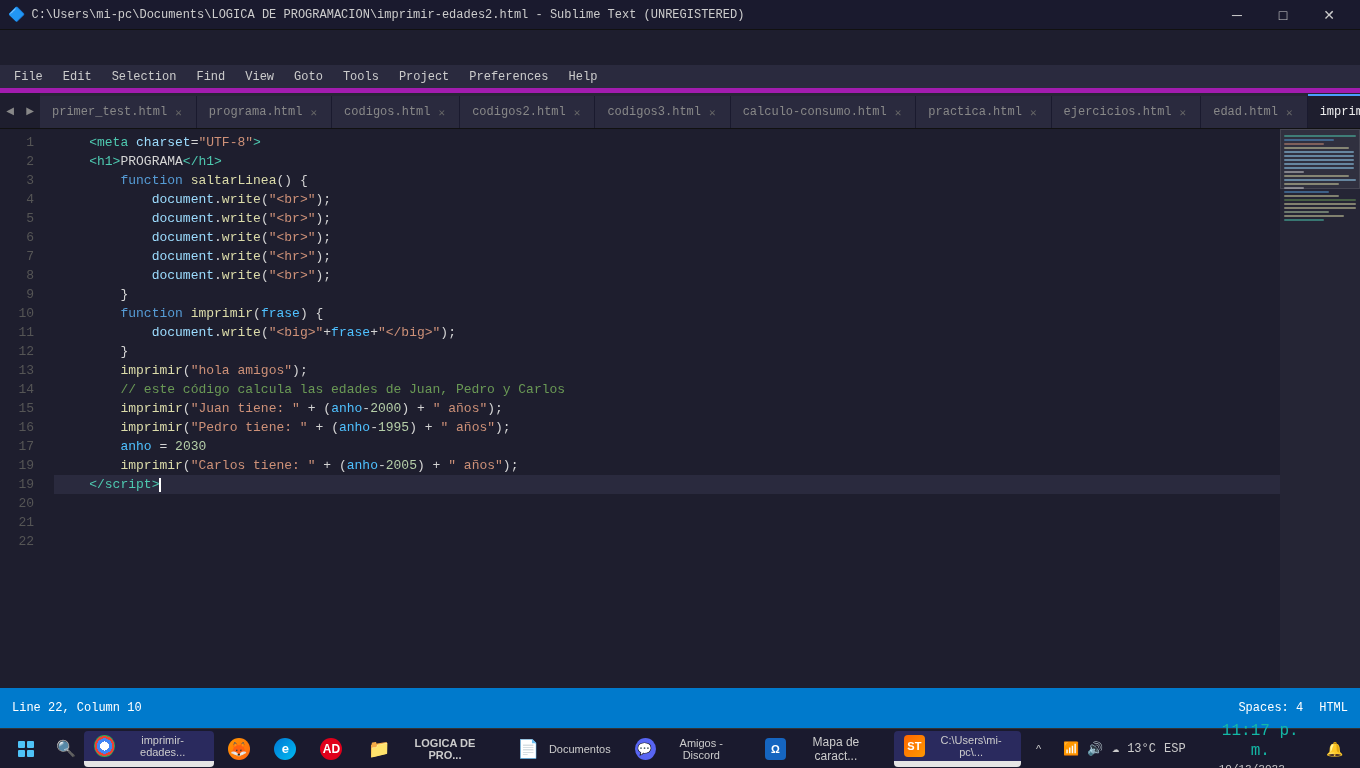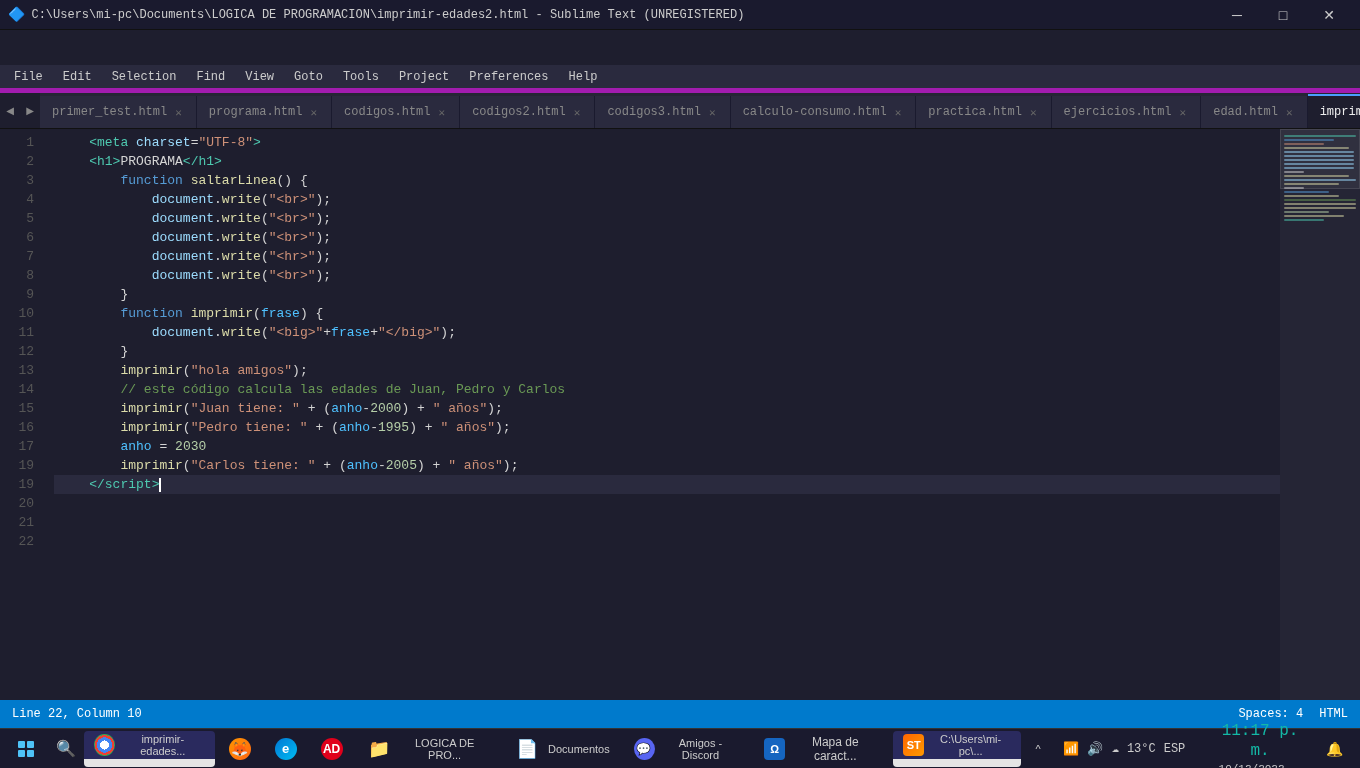--- a/index.html
+++ b/index.html
@@ -114,21 +114,21 @@
     .plain { color: #d4d4d4; } 
     .prop { color: #9cdcfe; } 
     .method { color: #dcdcaa; } 
     .punc { color: #d4d4d4; }
     .var2 { color: #4fc1ff; }
     .cursor { background: #fff; width: 2px; display: inline-block; height: 14px; vertical-align: middle; }
 
     
     #status-bar {
       background: #007acc;
-      height: 28px;
+      height: 40px;
       display: flex;
       align-items: center;
       justify-content: space-between;
       padding: 0 12px;
       font-size: 12px;
       color: #fff;
       position: fixed;
       bottom: 40px;
       left: 0; right: 0;
     }
@@ -150,21 +150,21 @@
     #taskbar-left { display: flex; align-items: center; gap: 4px; }
     #taskbar-center { display: flex; align-items: center; gap: 4px; }
     #taskbar-right { display: flex; align-items: center; gap: 8px; font-size: 12px; color: #ccc; }
 
     .taskbar-btn {
       height: 36px; padding: 0 10px;
       background: transparent; border: none; color: #ccc;
       cursor: pointer; display: flex; align-items: center; gap: 6px;
       font-size: 12px; border-radius: 4px;
     }
-    .taskbar-btn.active { background: #2a2a5e; border-bottom: 8px solid #e5e5e5; }
+    .taskbar-btn.active { background: #2a2a5e; border-bottom: 6px solid #e5e5e5; }
 
     .win-btn { width: 36px; height: 36px; background: transparent; border: none; cursor: pointer; display: flex; align-items: center; justify-content: center; border-radius: 4px; }
 
     
     .win-logo { display: grid; grid-template-columns: 1fr 1fr; gap: 2px; width: 16px; height: 16px; }
     .win-logo div { background: #4fc3f7; border-radius: 1px; }
 
     
     .app-icon { width: 28px; height: 28px; border-radius: 4px; display: flex; align-items: center; justify-content: center; font-size: 16px; }
 
@@ -386,21 +386,21 @@
     <button class="taskbar-btn">
       <div class="app-icon" style="background: linear-gradient(135deg, #0078d4, #00bcf2); border-radius:50%; width:22px; height:22px; font-size:13px; display:flex; align-items:center; justify-content:center; color:#fff; font-weight:bold;">e</div>
     </button>
 
     <button class="taskbar-btn">
       <div class="app-icon" style="background: #e0001b; border-radius:50%; width:22px; height:22px; font-size:12px; display:flex; align-items:center; justify-content:center; color:#fff; font-weight:bold;">AD</div>
     </button>
 
     <button class="taskbar-btn">
       <div class="app-icon" style="font-size:18px;">📁</div>
-      <span style="font-size:11px;">LOGICA DE PRO...</span>
+      <span style="font-size:11px;font-weight:bold;">LOGICA DE PRO...</span>
     </button>
 
     <button class="taskbar-btn">
       <div class="app-icon" style="font-size:18px;">📄</div>
       <span style="font-size:11px;">Documentos</span>
     </button>
 
     <button class="taskbar-btn">
       <div class="app-icon" style="background:#5865f2; border-radius:50%; width:22px; height:22px; display:flex; align-items:center; justify-content:center; font-size:12px; color:#fff;">💬</div>
       <span style="font-size:11px;">Amigos - Discord</span>

